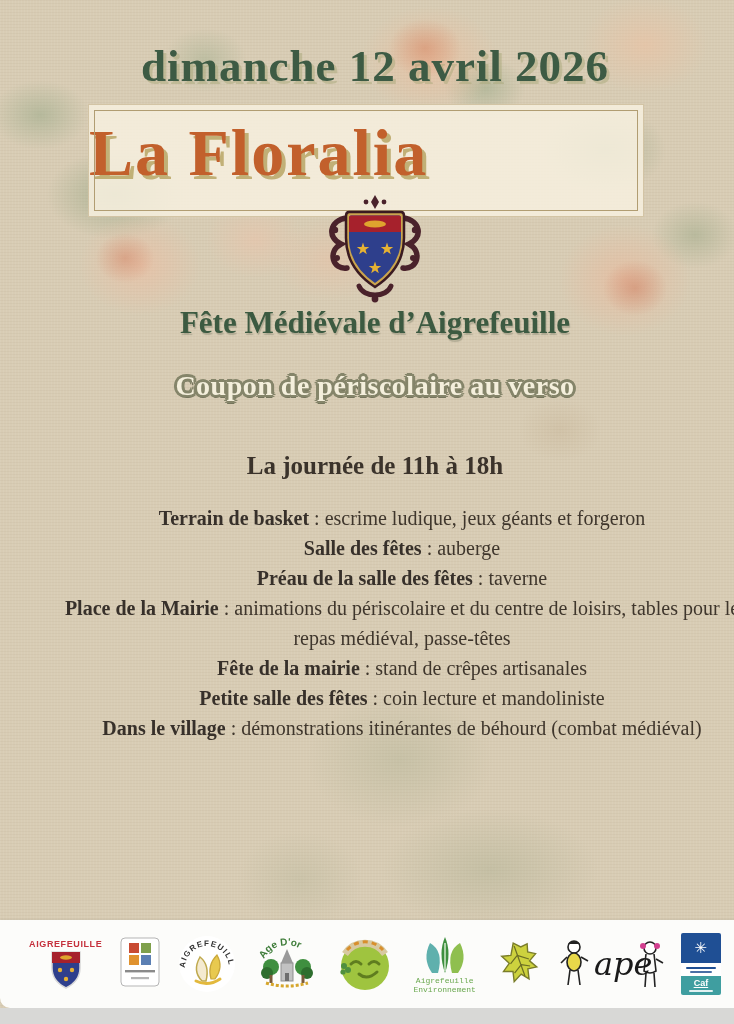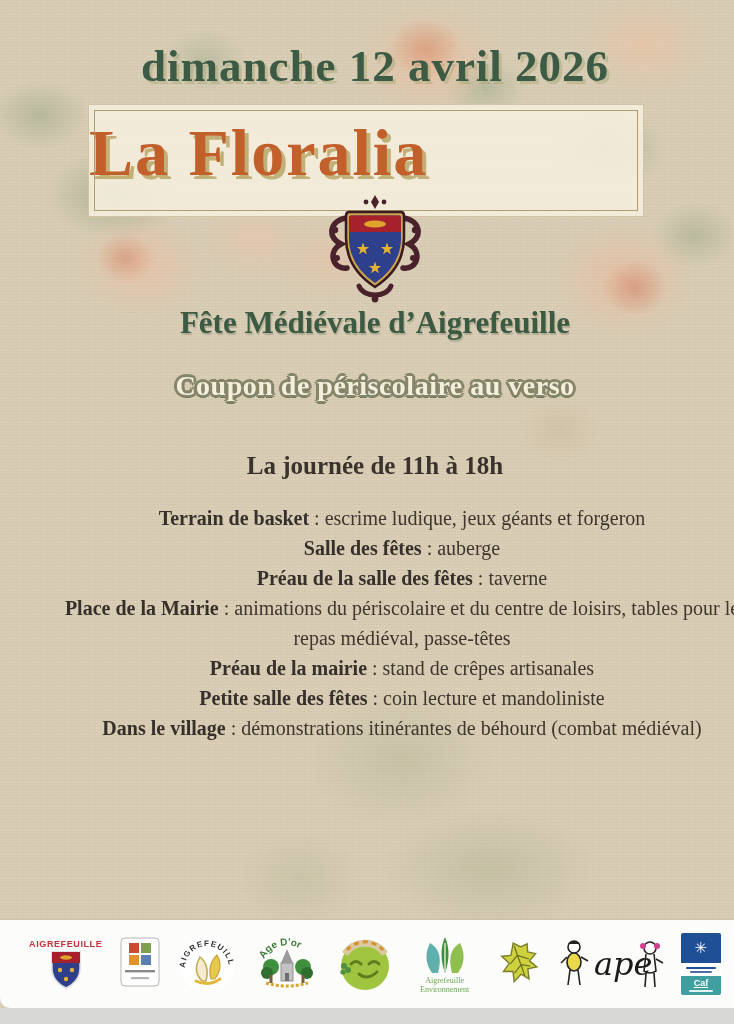--- a/index.html
+++ b/index.html
@@ -55,21 +55,21 @@
   .sched-list{position:absolute;top:503px;left:27px;width:680px;text-align:center;
     font-size:20px;line-height:30px;color:#3f362c;margin-left:35px;}
   .sched-item .lbl{font-weight:bold;color:#37302a;}
   .footer-strip{position:absolute;left:0;right:0;bottom:16px;height:88px;background:#fcfcfa;
     border-radius:0 0 10px 10px;display:flex;align-items:center;justify-content:space-evenly;
     padding:0 12px;box-shadow:0 -1px 2px rgba(0,0,0,.06);}
   .bottom-gray{position:absolute;left:0;right:0;bottom:0;height:16px;background:#d8d8d6;}
   .logo{display:flex;flex-direction:column;align-items:center;justify-content:center;gap:1px;}
   .logo-town-name{font-family:"Liberation Sans",sans-serif;font-size:9px;font-weight:bold;
     color:#c5303c;letter-spacing:.6px;}
-  .logo-env-text{font-family:Liberation Serif, serif;font-size:8px;line-height:9px;
+  .logo-env-text{font-family:Liberation Mono, monospace;font-size:8px;line-height:9px;
     color:#6aa84f;text-align:center;width:70px;}
   .caf-logo{width:40px;height:62px;display:flex;flex-direction:column;border-radius:2px;overflow:hidden;}
   .caf-top{height:30px;background:#1f4f94;display:flex;align-items:center;justify-content:center;
     color:#fff;font-size:15px;}
   .caf-mid{height:13px;background:#fff;display:flex;flex-direction:column;align-items:center;justify-content:center;gap:2px;}
   .caf-mid i{display:block;width:30px;height:2px;background:#1f4f94;border-radius:1px;}
   .caf-mid i+i{width:22px;background:#4a6fa5;}
   .caf-bot{height:19px;background:#3f9ea0;display:flex;flex-direction:column;align-items:center;justify-content:center;}
   .caf-name{color:#fff;font-size:9px;font-weight:bold;font-family:"Liberation Sans",sans-serif;line-height:9px;text-decoration:underline;}
   .caf-bot i{display:block;width:24px;height:2px;background:rgba(255,255,255,.85);margin-top:2px;border-radius:1px;}
@@ -119,21 +119,21 @@
 
   <div class="coupon">Coupon de périscolaire au verso</div>
 
   <div class="sched-heading">La journée de 11h à 18h</div>
 
   <div class="sched-list">
       <div class="sched-item"><span class="lbl">Terrain de basket</span><span> : escrime ludique, jeux géants et forgeron</span></div>
       <div class="sched-item"><span class="lbl">Salle des fêtes</span><span> : auberge</span></div>
       <div class="sched-item"><span class="lbl">Préau de la salle des fêtes</span><span> : taverne</span></div>
       <div class="sched-item"><span class="lbl">Place de la Mairie</span><span> : animations du périscolaire et du centre de loisirs, tables pour le repas médiéval, passe-têtes</span></div>
-      <div class="sched-item"><span class="lbl">Préau de la mairie</span><span> : stand de crêpes artisanales</span></div>
+      <div class="sched-item"><span class="lbl">Fête de la mairie</span><span> : stand de crêpes artisanales</span></div>
       <div class="sched-item"><span class="lbl">Petite salle des fêtes</span><span> : coin lecture et mandoliniste</span></div>
       <div class="sched-item"><span class="lbl">Dans le village</span><span> : démonstrations itinérantes de béhourd (combat médiéval)</span></div>
     </div>
 
   <div class="footer-strip">
 
     <div class="logo">
       <div class="logo-town-name">AIGREFEUILLE</div>
       <svg width="34" height="40" viewBox="0 0 34 40">
         <path d="M3,2 L31,2 L31,18 Q31,31 17,38 Q3,31 3,18 Z" fill="#2e3f8c" stroke="#d8d8d8" stroke-width="1.5"></path>

